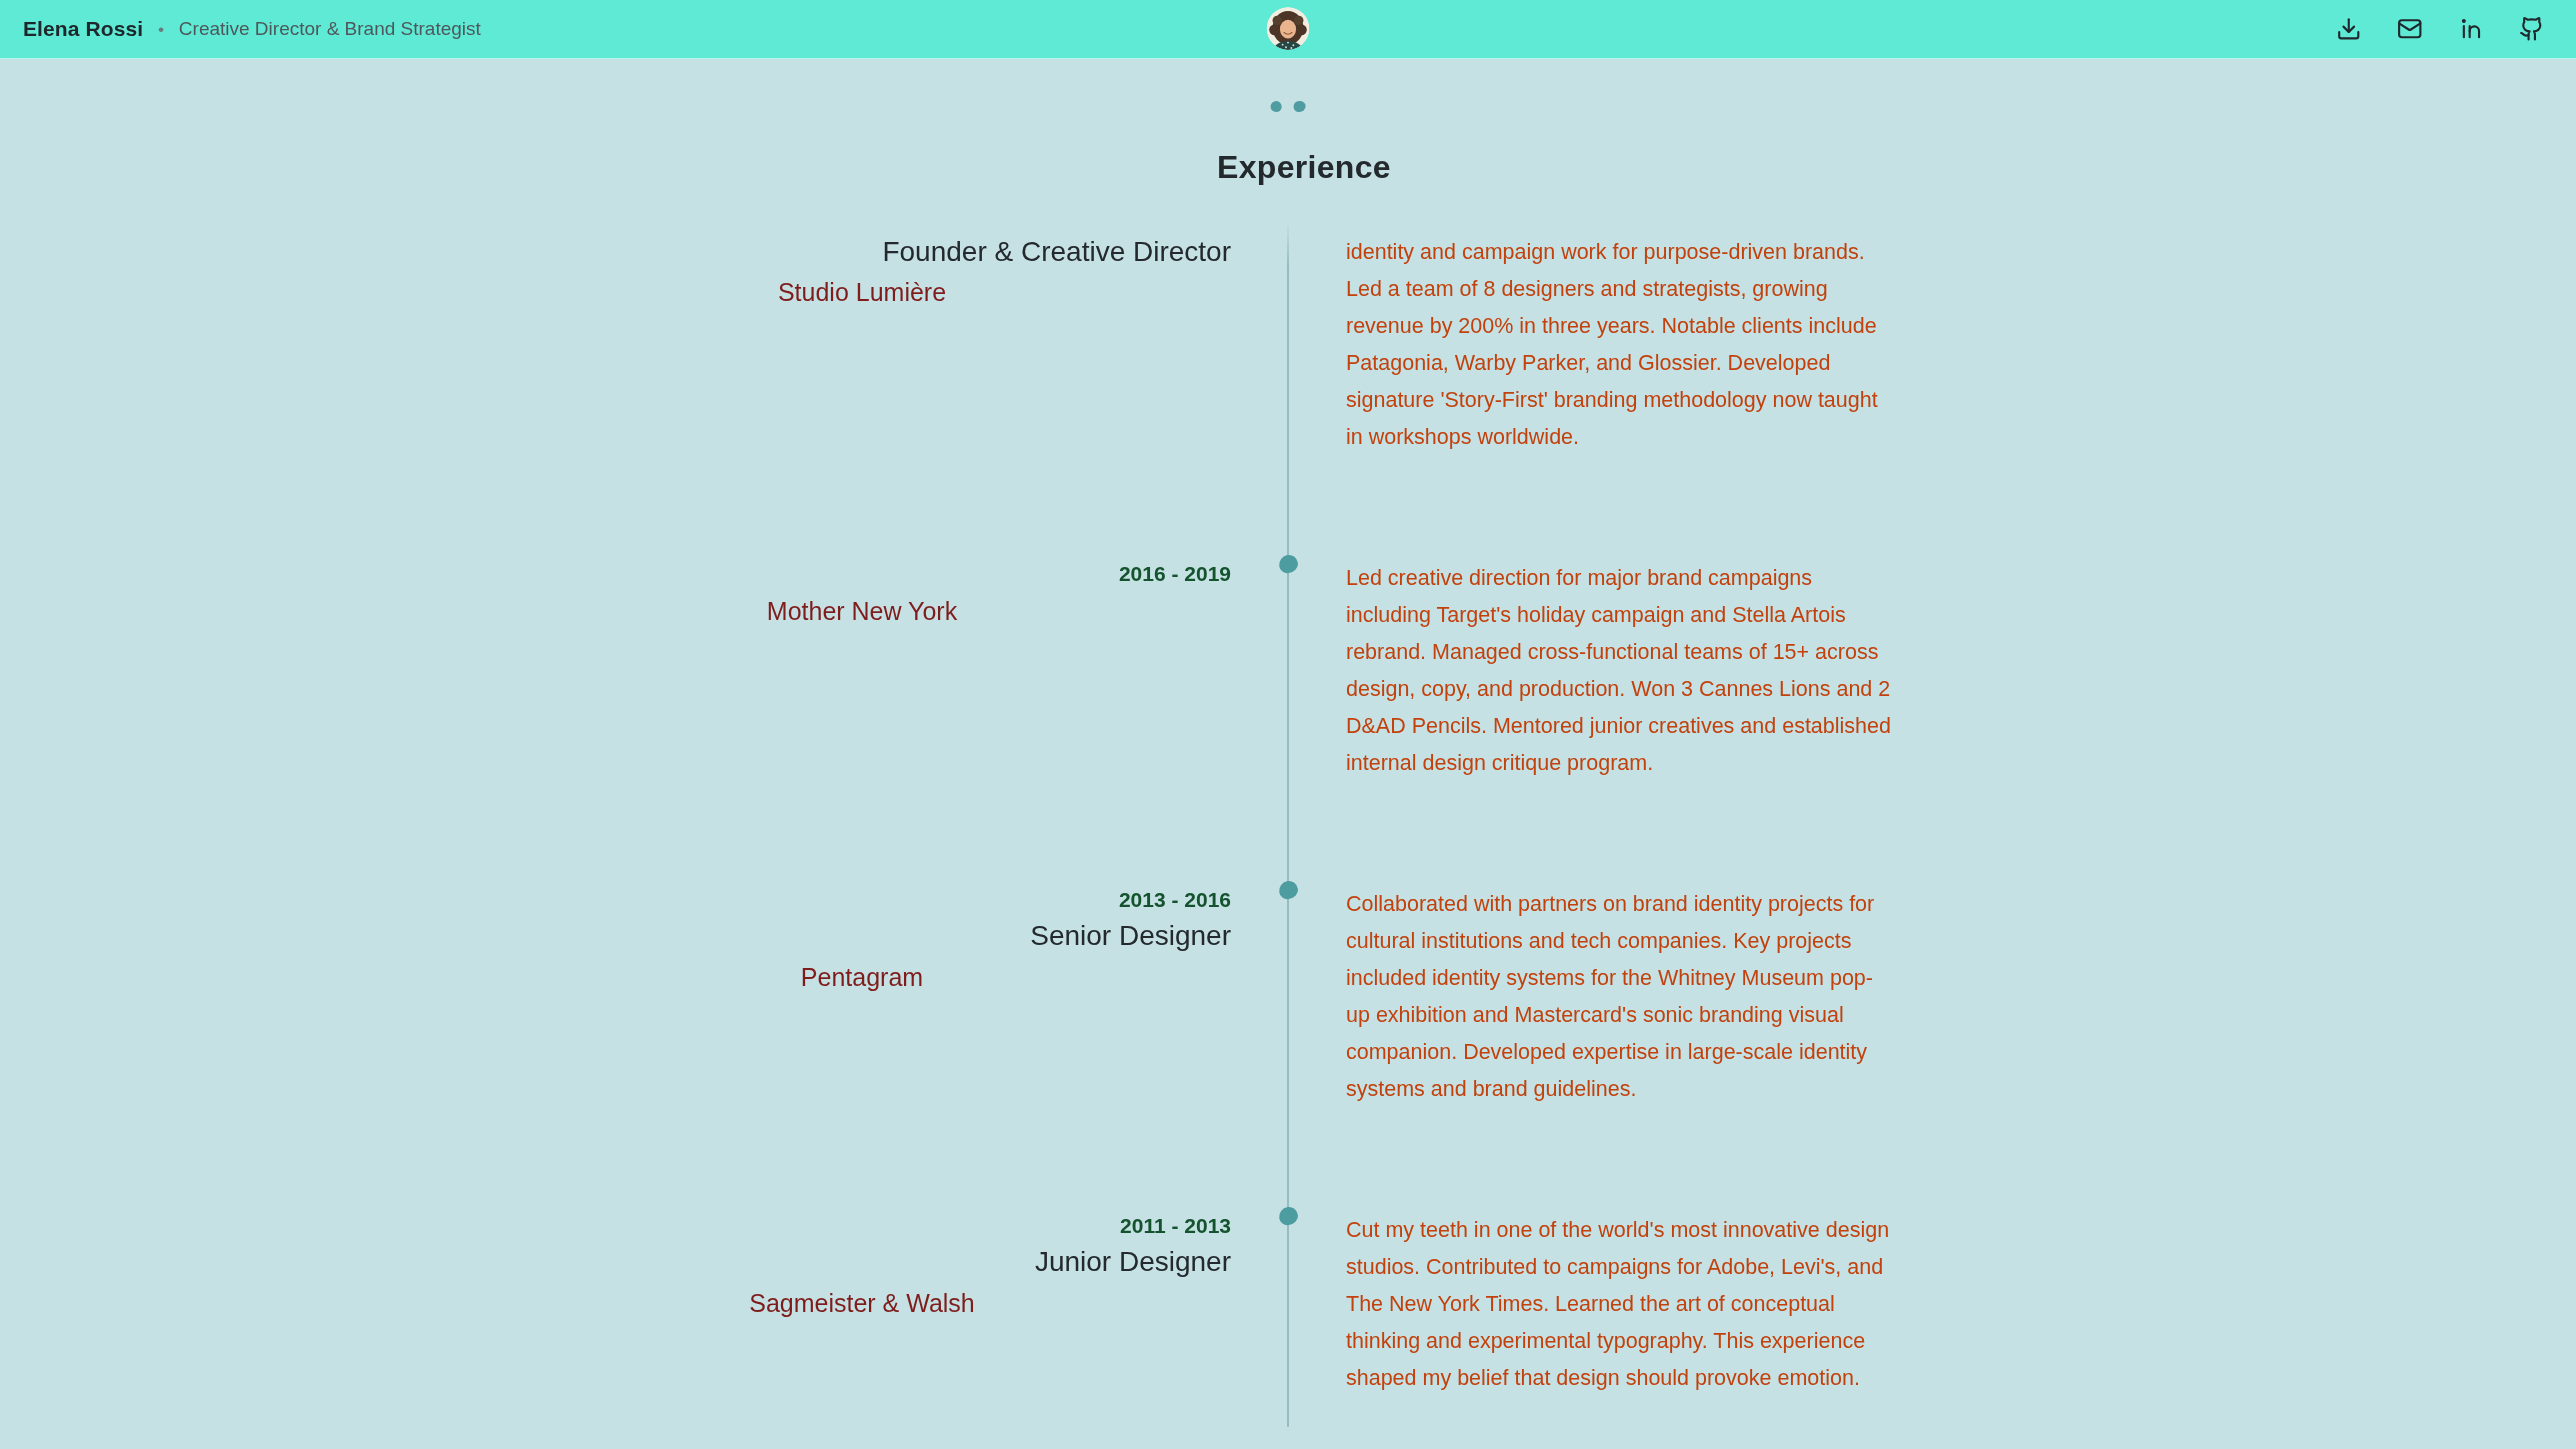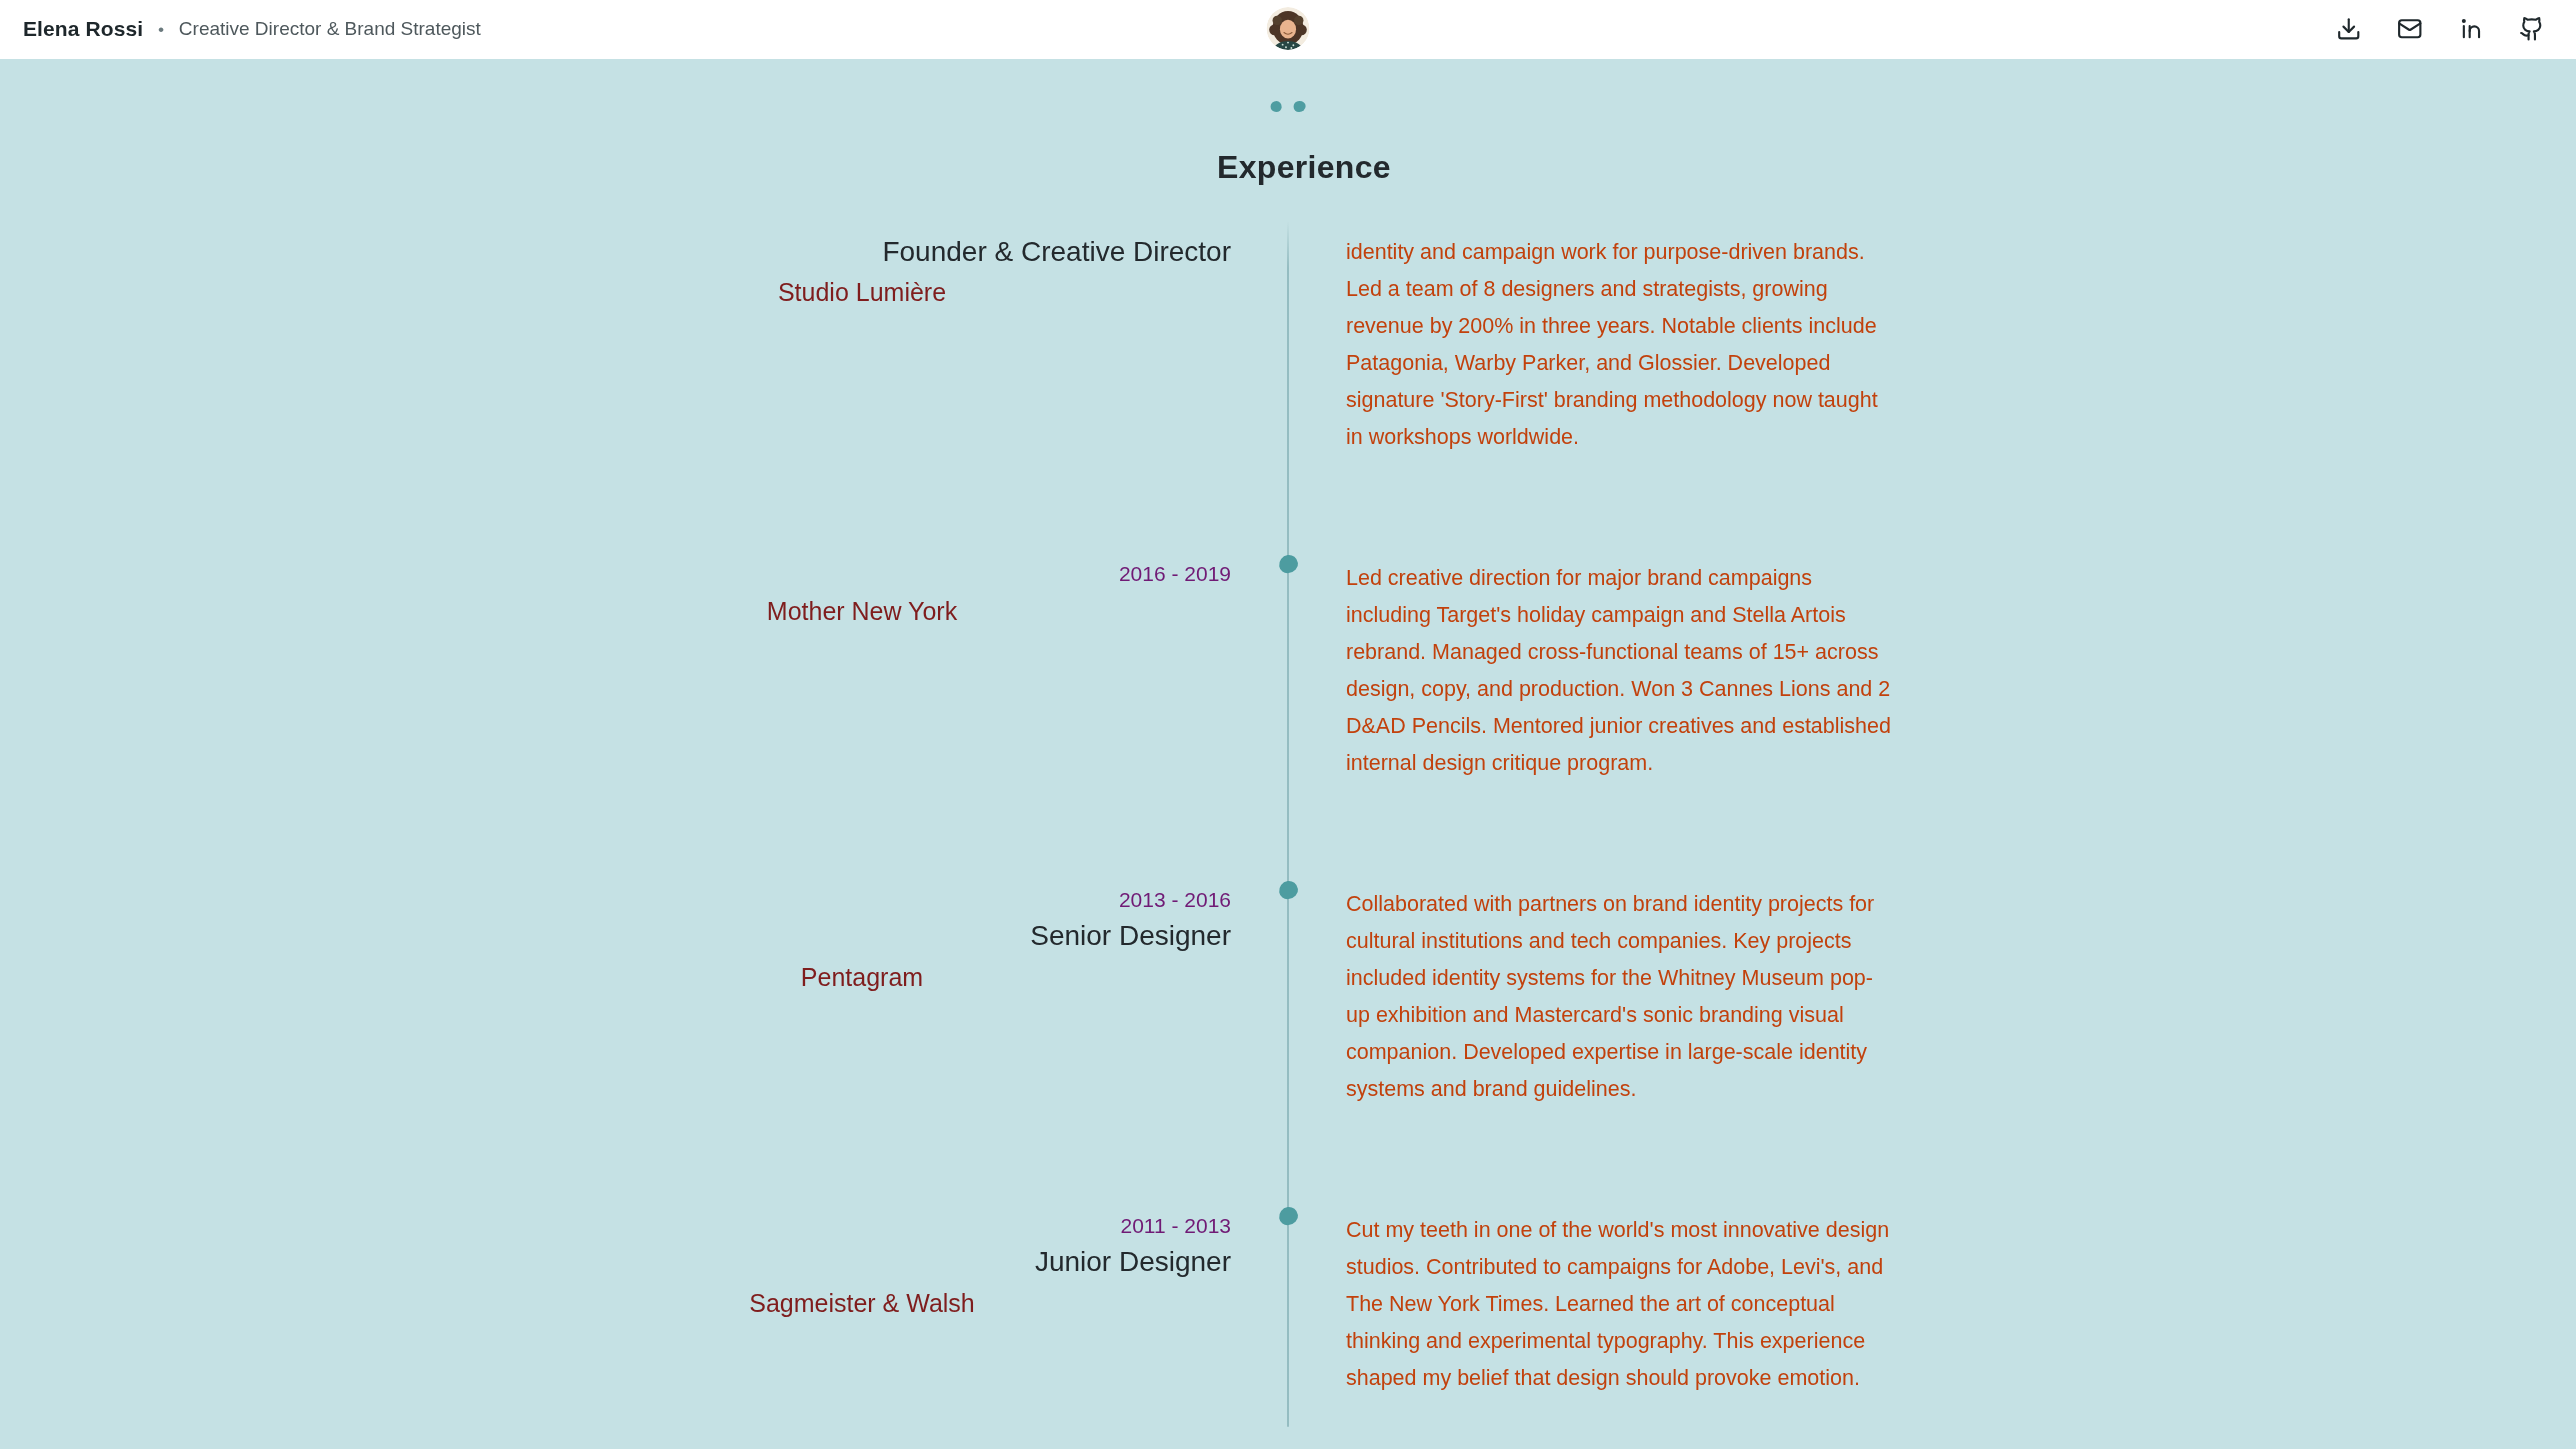--- a/index.html
+++ b/index.html
@@ -10,21 +10,21 @@
     font-family: "Liberation Sans", "DejaVu Sans", sans-serif;
     background: #c5e1e4;
   }
 
   
   .header {
     position: absolute; top: 0; left: 0; right: 0;
     height: 59px;
     display: flex; align-items: center; justify-content: space-between;
     padding: 0 23px;
-    background: #ffffff;
+    background: #5eead4;
     border-bottom: 1.3px solid rgba(255,255,255,0.55);
     z-index: 10;
   }
   .header-left { display: flex; align-items: center; gap: 14.8px; }
   .header-name { font-size: 21px; font-weight: 700; color: #1e272b; letter-spacing: 0.1px; }
   .header-sep  { font-size: 17.4px; color: #6b7a7e; }
   .header-subtitle { font-size: 19px; font-weight: 400; color: #4e585c; }
 
   .avatar-wrap {
     position: absolute; left: 50%; top: 6.7px; transform: translateX(-50%);
@@ -77,21 +77,21 @@
   .entry { position: absolute; left: 0; width: 100%; }
   .entry-0 { top: 12.7px; }
   .entry-1 { top: 339px; }
   .entry-2 { top: 665px; }
   .entry-3 { top: 991px; }
 
   .entry-left {
     position: absolute; right: 1345px; top: 0;
     width: 738px; text-align: right;
   }
-  .entry-date { font-size: 21px; line-height: 27px; color: #701a75; font-weight: 400; }
+  .entry-date { font-size: 21px; line-height: 27px; color: #14532d; font-weight: 700; }
   .entry-role { margin: 5px 0 0; font-size: 28px; line-height: 35px; font-weight: 400; color: #23292d; }
   .entry-company { margin-top: 10.7px; font-size: 25px; line-height: 27px; color: #7f1d1d; text-align: center; }
   .no-date .entry-role { margin-top: 0; }
 
   .tl-dot {
     position: absolute; left: 1279px; top: -4.7px;
     width: 19px; height: 18px; background: #4d9ca0;
     border-radius: 52% 48% 56% 44% / 55% 52% 48% 45%;
     transform: rotate(-8deg);
   }

